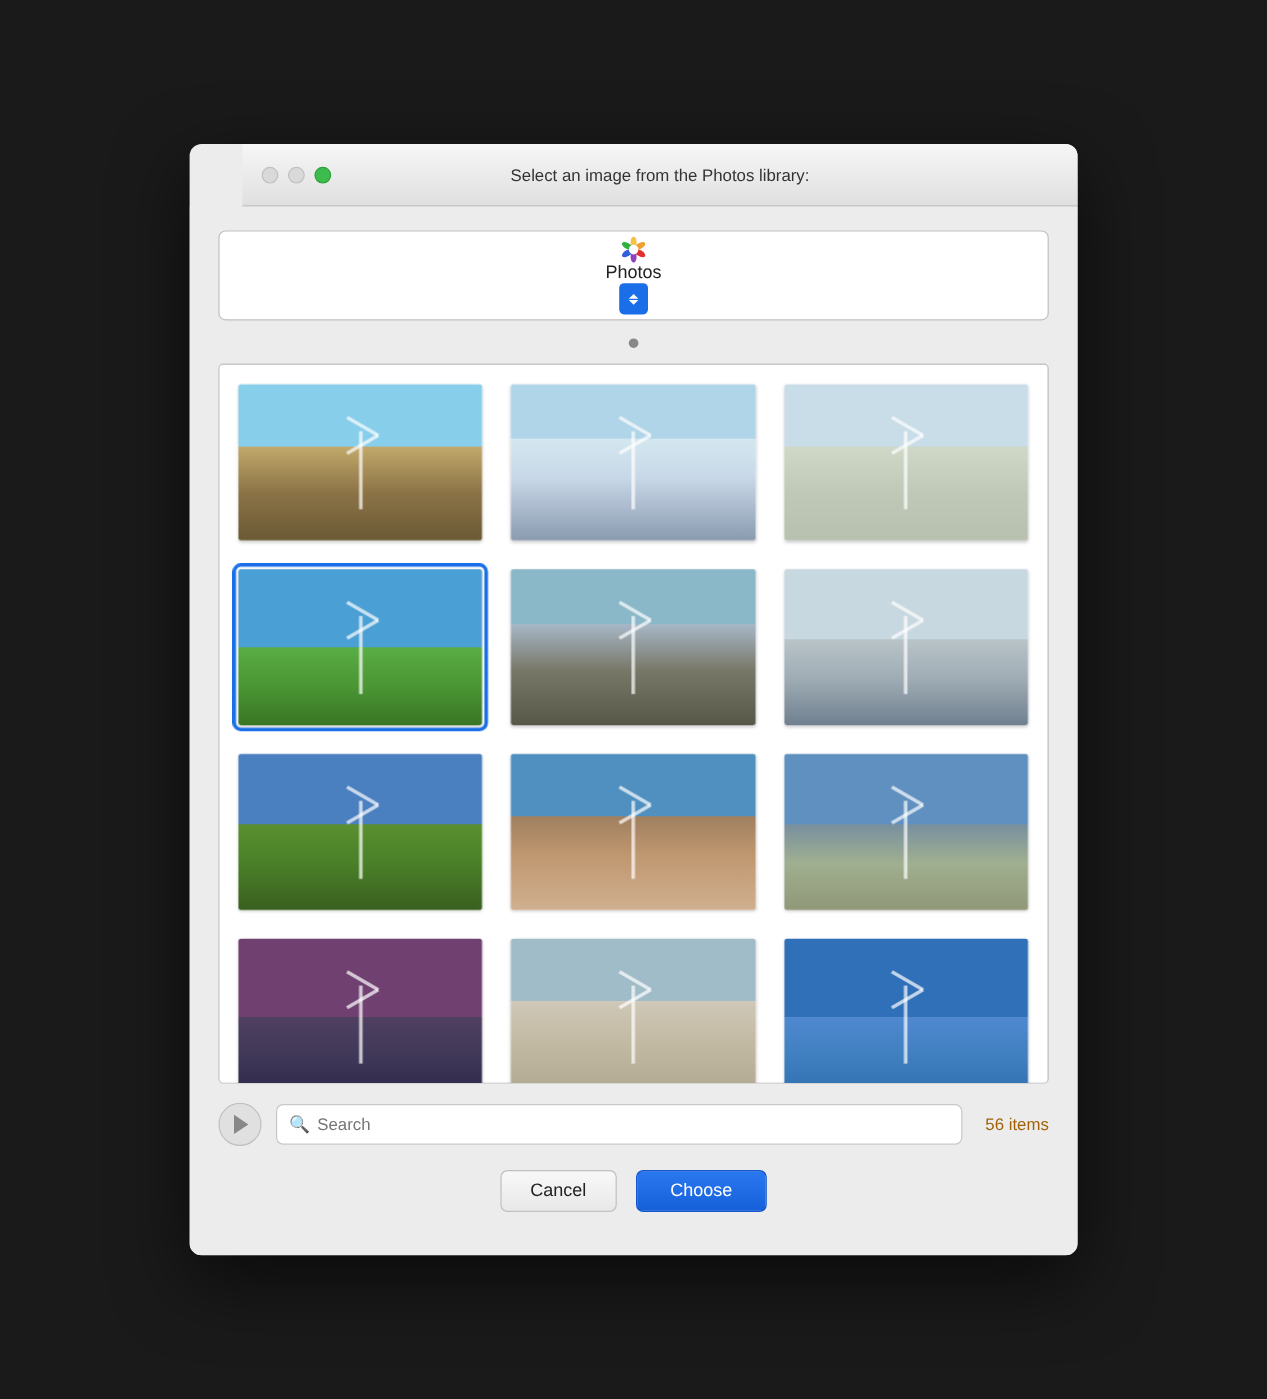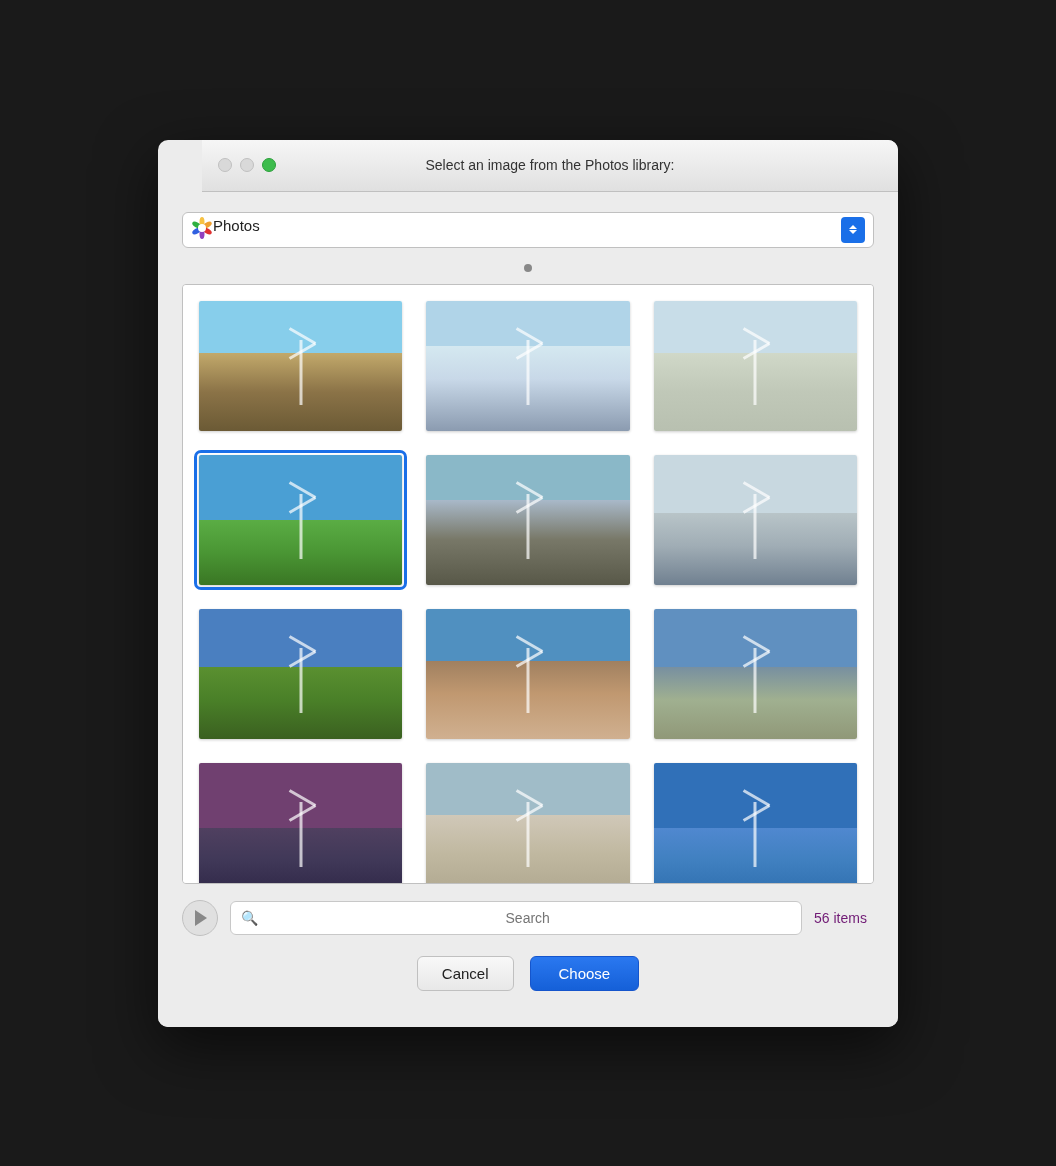--- a/index.html
+++ b/index.html
@@ -70,28 +70,29 @@
       white-space: nowrap;
     }
 
     .window-content {
       padding: 20px 24px;
       background: #ececec;
     }
 
     .source-selector {
       display: flex;
-      align-items: flex-start;
+      align-items: center;
       background: white;
       border: 1px solid #c0c0c0;
       border-radius: 6px;
       padding: 4px 8px;
       margin: 0 auto 10px auto;
       width: 100%;
       position: relative;
+      flex-direction: column;
     }
 
     .source-name {
       flex: 1;
       font-size: 15px;
       color: #222;
     }
 
     .dropdown-btn {
       background: #1a6fe8;
@@ -262,28 +263,28 @@
       flex-shrink: 0;
     }
 
     .search-input {
       border: none;
       outline: none;
       font-size: 14px;
       color: #666;
       background: transparent;
       width: 100%;
-      text-align: center;
     }
 
     .items-count {
       font-size: 14px;
-      color: #701a75;
+      color: #a16207;
       flex-shrink: 0;
       min-width: 60px;
+      text-align: right;
     }
 
     .button-row {
       display: flex;
       justify-content: center;
       gap: 16px;
       padding: 12px 0 16px 0;
     }
 
     .btn-cancel {

